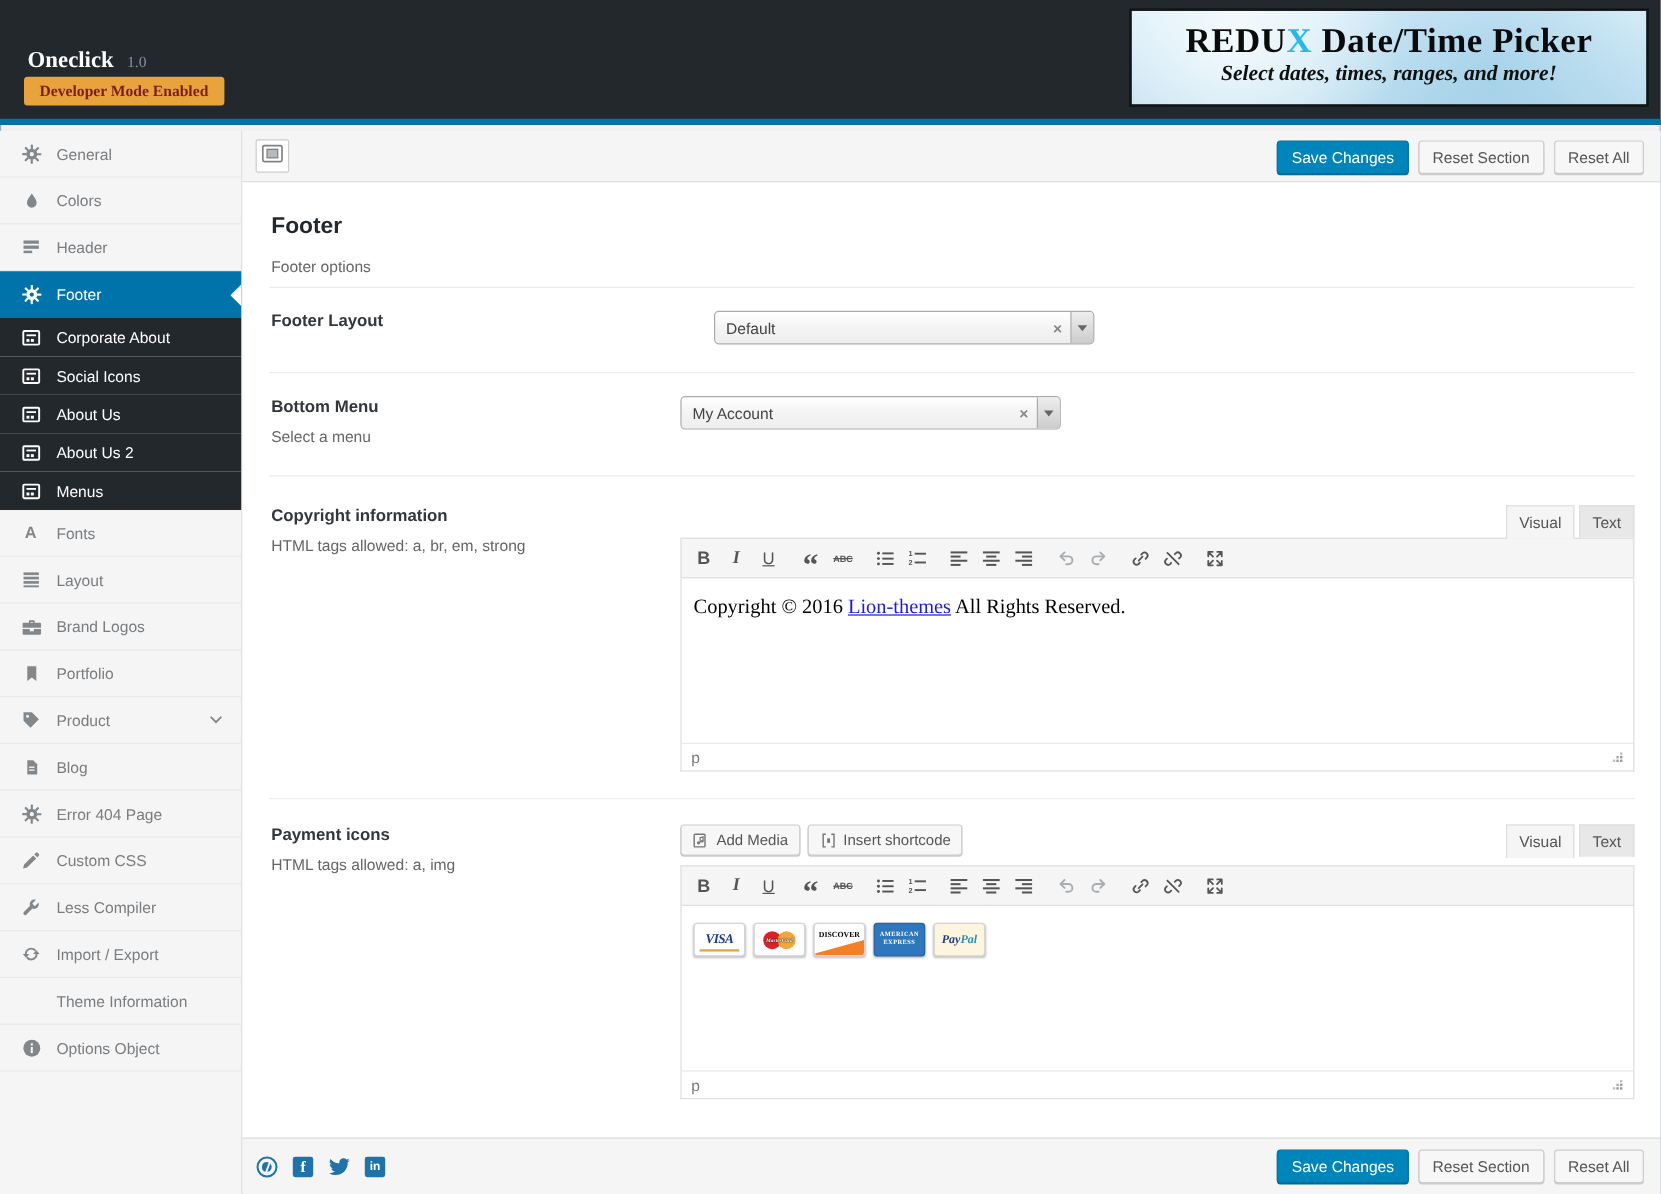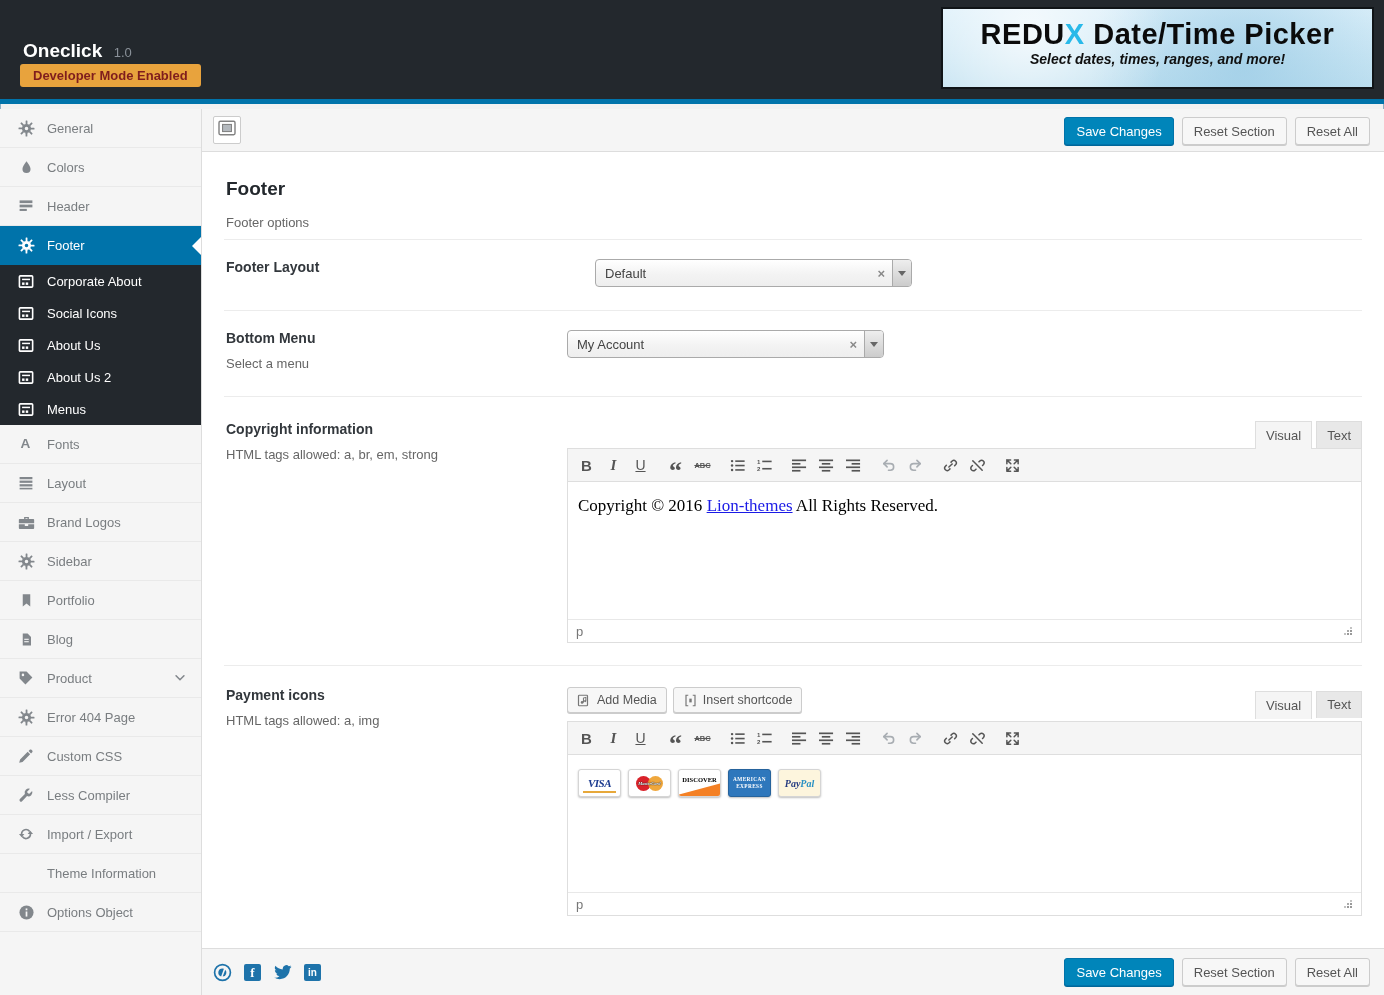--- a/index.html
+++ b/index.html
@@ -2,34 +2,34 @@
 <html><head>
 <meta charset="utf-8">
 <style>
   * { box-sizing: border-box; }
   html,body { margin:0; padding:0; }
   body { font-family:"Liberation Sans", sans-serif; background:#e8e8e8; }
   #page { position:relative; width:1384px; height:995px; background:#f1f1f1; overflow:hidden;
           box-shadow: inset 0 0 0 1px #8fb0c4; }
 
   
-  .tophead { position:absolute; left:0; top:0; right:0; height:104px; background:#23282d; border-bottom:5px solid #0073aa; }
+  .tophead { position:absolute; left:0; top:0; right:0; height:104px; background:#23282d; border-bottom:5px solid #0073aa;font-family:Liberation Serif, serif; }
   .brand { position:absolute; left:23px; top:40px; white-space:nowrap; }
   .brand .nm { color:#fff; font-size:19px; font-weight:bold; }
   .brand .ver { color:#8a9199; font-size:13px; margin-left:7px; }
   .dev-badge { position:absolute; left:20px; top:64px; background:#e8a33d; color:#7f1d1d; font-weight:bold;
                font-size:13px; padding:4px 13px; border-radius:3px; }
   .ad { position:absolute; right:10px; top:7px; width:433px; height:82px; background:
         radial-gradient(circle at 20% 30%, rgba(255,255,255,.75), rgba(255,255,255,0) 40%),
         radial-gradient(circle at 70% 70%, rgba(140,195,225,.55), rgba(255,255,255,0) 50%),
         linear-gradient(#d9eef9,#bfe0f0);
         border:2px solid #101417; text-align:center; padding-top:9px; }
   .ad-title { font-size:29px; font-weight:bold; color:#0b0b0b; letter-spacing:.5px; line-height:32px; white-space:nowrap; }
   .ad-x { color:#29b9e9; font-weight:bold; }
-  .ad-sub { font-size:14px; font-weight:bold; font-style:italic; color:#101010; margin-top:1px; }
+  .ad-sub { font-size:18px; font-weight:bold; font-style:italic; color:#101010; margin-top:1px; }
 
   
   .sidebar { position:absolute; left:0; top:109px; bottom:0; width:202px; background:#f5f5f5; border-right:1px solid #ddd; }
   .side-item { position:relative; height:39px; display:flex; align-items:center; padding-left:15px;
                border-bottom:1px solid #e9e9e9; color:#797d80; font-size:13px; cursor:pointer; }
   .side-item .ic { width:22px; display:flex; justify-content:center; align-items:center; color:#82878c; flex:none; }
   .side-item .lbl { margin-left:10px; }
   .side-item .chev { margin-left:auto; margin-right:14px; color:#82878c; display:flex; }
   .side-item.active { background:#0073aa; color:#fff; border-bottom:none; }
   .side-item.active .ic { color:#fff; }
@@ -65,21 +65,21 @@
   .sel2 { width:317px; height:28px; border:1px solid #aaa; border-radius:4px; display:flex; align-items:stretch;
           background:linear-gradient(#fff, #f3f3f3 55%, #eee); cursor:pointer; overflow:hidden; }
   .sel2 .val { flex:1; display:flex; align-items:center; padding-left:9px; font-size:13px; color:#444; }
   .sel2 .clear { display:flex; align-items:center; padding:0 7px; color:#888; font-size:13px; font-weight:bold; cursor:pointer; }
   .sel2 .arrow-box { width:19px; border-left:1px solid #aaa; background:linear-gradient(#eee,#ccc);
           display:flex; align-items:center; justify-content:center; }
   .sel2 .arrow-box i { border:4px solid transparent; border-top:5px solid #666; margin-top:5px; }
 
   
   .editor { width:795px; }
-  .ed-top { display:flex; align-items:center; height:27px; }
+  .ed-top { display:flex; align-items:flex-start; height:27px; }
   .media-btns { display:flex; gap:6px; align-self:flex-start; }
   .mbtn { display:flex; align-items:center; gap:5px; height:26px; padding:0 9px; background:#f7f7f7; border:1px solid #ccc;
           border-radius:3px; color:#555; font-size:12.5px; cursor:pointer; box-shadow:0 1px 0 #ccc; }
   .mbtn .mi { display:flex; color:#777; }
   .ed-tabs { margin-left:auto; display:flex; }
   .tab { height:27px; margin-left:4px; padding:0 10px; display:flex; align-items:center; font-size:13px; color:#555;
          background:#e8e8e8; border:1px solid #ddd; border-bottom:none; cursor:pointer; }
   .tab.active { background:#f5f5f5; border-color:#dedede; position:relative; z-index:2; margin-bottom:-1px; height:28px; }
   .ed-toolbar { background:#f5f5f5; border:1px solid #dedede; padding:4px 5px; display:flex; align-items:center; position:relative; z-index:1; }
   .tb-btn { width:27px; height:24px; display:flex; align-items:center; justify-content:center; color:#555;
@@ -282,66 +282,48 @@
       <div class="side-item">
         <span class="ic">
           <svg viewBox="0 0 20 20" width="17" height="17">
             <path fill="currentColor" d="M7.2 3.5h5.6v2.3H18a1 1 0 0 1 1 1v4H1v-4a1 1 0 0 1 1-1h5.2V3.5zm1.6 1.6v.7h2.4v-.7H8.8zM1 12h7v2.2h4V12h7v4.6a1 1 0 0 1-1 1H2a1 1 0 0 1-1-1V12z"></path>
           </svg>
         </span>
         <span class="lbl">Brand Logos</span>
       </div>
       <div class="side-item">
         <span class="ic">
-          <svg viewBox="0 0 20 20" width="17" height="17">
-            <g fill="currentColor">
-              <rect x="9" y="0.6" width="2.1" height="4.4" rx=".6" transform="rotate(0 10 10)"></rect>
-              <rect x="9" y="0.6" width="2.1" height="4.4" rx=".6" transform="rotate(45 10 10)"></rect>
-              <rect x="9" y="0.6" width="2.1" height="4.4" rx=".6" transform="rotate(90 10 10)"></rect>
-              <rect x="9" y="0.6" width="2.1" height="4.4" rx=".6" transform="rotate(135 10 10)"></rect>
-              <rect x="9" y="0.6" width="2.1" height="4.4" rx=".6" transform="rotate(180 10 10)"></rect>
-              <rect x="9" y="0.6" width="2.1" height="4.4" rx=".6" transform="rotate(225 10 10)"></rect>
-              <rect x="9" y="0.6" width="2.1" height="4.4" rx=".6" transform="rotate(270 10 10)"></rect>
-              <rect x="9" y="0.6" width="2.1" height="4.4" rx=".6" transform="rotate(315 10 10)"></rect>
-              <path fill-rule="evenodd" d="M10 4.6a5.4 5.4 0 1 0 0 10.8 5.4 5.4 0 0 0 0-10.8zm0 3.3a2.1 2.1 0 1 1 0 4.2 2.1 2.1 0 0 1 0-4.2z"></path>
-            </g>
-          </svg>
-        </span>
-        <span class="lbl">Sidebar</span>
-      </div>
-      <div class="side-item">
-        <span class="ic">
           <svg viewBox="0 0 20 20" width="15" height="15">
             <path fill="currentColor" d="M5 1.5h10V18l-5-3.9L5 18z"></path>
           </svg>
         </span>
         <span class="lbl">Portfolio</span>
+      </div>
+      <div class="side-item">
+        <span class="ic">
+          <svg viewBox="0 0 20 20" width="16" height="16">
+            <path fill="currentColor" fill-rule="evenodd" d="M10.7 2H2v8.7L9.3 18l8.7-8.7L10.7 2zM6.2 7.7a1.6 1.6 0 1 1 0-3.2 1.6 1.6 0 0 1 0 3.2z"></path>
+          </svg>
+        </span>
+        <span class="lbl">Product</span>
+        <span class="chev">
+          <svg viewBox="0 0 16 16" width="14" height="14">
+            <path d="M3.5 5.5L8 10l4.5-4.5" fill="none" stroke="currentColor" stroke-width="1.8" stroke-linecap="round"></path>
+          </svg>
+        </span>
       </div>
       <div class="side-item">
         <span class="ic">
           <svg viewBox="0 0 20 20" width="15" height="15">
             <path fill="currentColor" d="M5 2h6.5L16 6.5V18H5z"></path>
             <rect x="7" y="9" width="6" height="1.5" fill="#f5f5f5"></rect>
             <rect x="7" y="12.2" width="6" height="1.5" fill="#f5f5f5"></rect>
           </svg>
         </span>
         <span class="lbl">Blog</span>
-      </div>
-      <div class="side-item">
-        <span class="ic">
-          <svg viewBox="0 0 20 20" width="16" height="16">
-            <path fill="currentColor" fill-rule="evenodd" d="M10.7 2H2v8.7L9.3 18l8.7-8.7L10.7 2zM6.2 7.7a1.6 1.6 0 1 1 0-3.2 1.6 1.6 0 0 1 0 3.2z"></path>
-          </svg>
-        </span>
-        <span class="lbl">Product</span>
-        <span class="chev">
-          <svg viewBox="0 0 16 16" width="14" height="14">
-            <path d="M3.5 5.5L8 10l4.5-4.5" fill="none" stroke="currentColor" stroke-width="1.8" stroke-linecap="round"></path>
-          </svg>
-        </span>
       </div>
       <div class="side-item">
         <span class="ic">
           <svg viewBox="0 0 20 20" width="17" height="17">
             <g fill="currentColor">
               <rect x="9" y="0.6" width="2.1" height="4.4" rx=".6" transform="rotate(0 10 10)"></rect>
               <rect x="9" y="0.6" width="2.1" height="4.4" rx=".6" transform="rotate(45 10 10)"></rect>
               <rect x="9" y="0.6" width="2.1" height="4.4" rx=".6" transform="rotate(90 10 10)"></rect>
               <rect x="9" y="0.6" width="2.1" height="4.4" rx=".6" transform="rotate(135 10 10)"></rect>
               <rect x="9" y="0.6" width="2.1" height="4.4" rx=".6" transform="rotate(180 10 10)"></rect>

